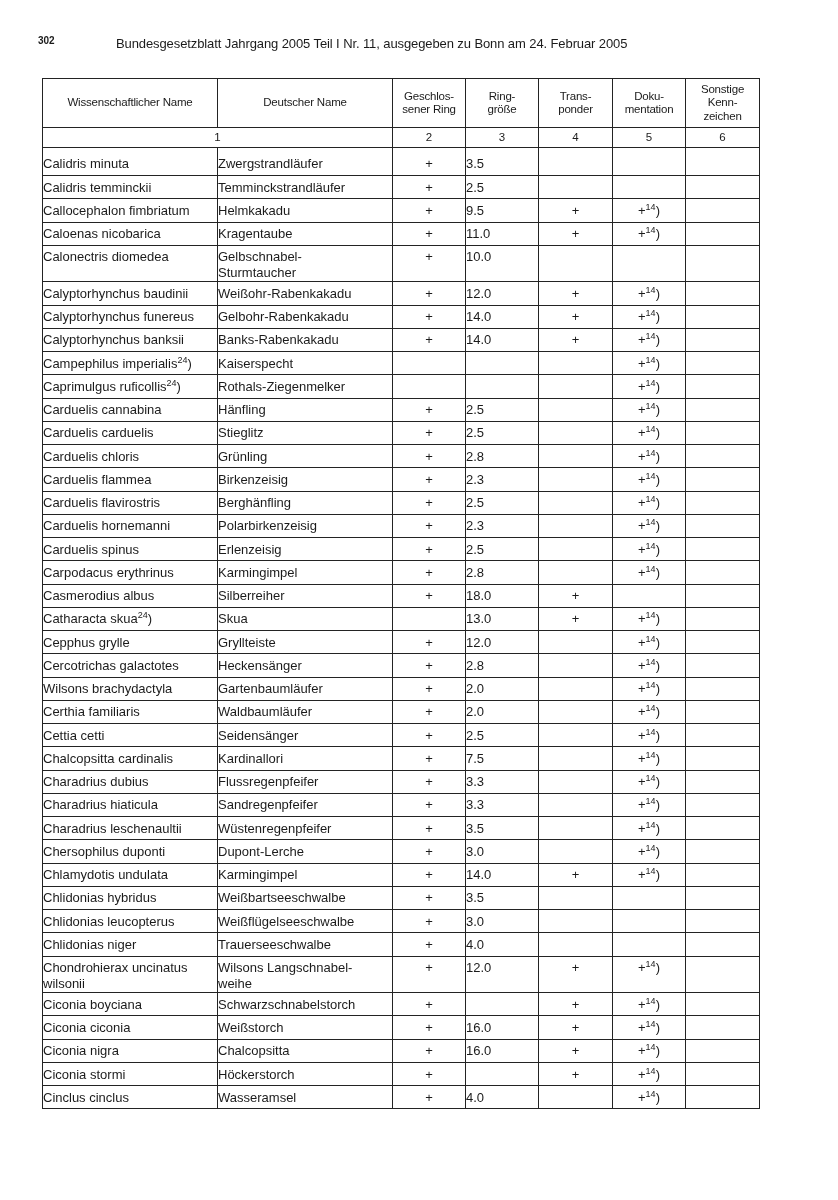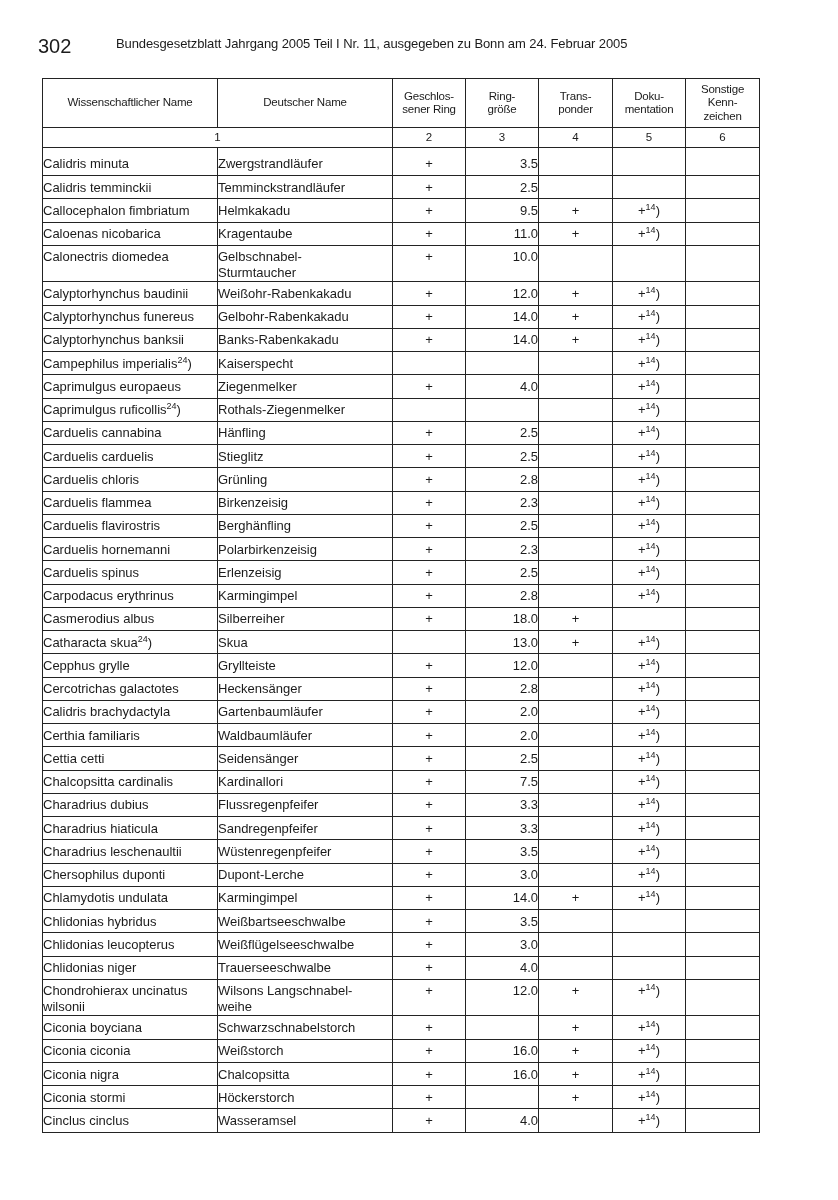--- a/index.html
+++ b/index.html
@@ -3,21 +3,21 @@
   <meta charset="utf-8">
   <style>
     html, body { margin: 0; padding: 0; }
     body {
       width: 838px; height: 1200px; background: #ffffff; position: relative;
       overflow: hidden; color: #1b1b1b;
       font-family: "Liberation Sans", sans-serif;
     }
     .page-num {
       position: absolute; left: 38px; top: 35.5px;
-      font-size: 20px; font-weight: normal; line-height: 1;
+      font-size: 10px; font-weight: bold; line-height: 1;
     }
     .running-head {
       position: absolute; left: 116px; top: 36.5px;
       font-size: 13px; line-height: 1; white-space: nowrap; letter-spacing: -0.1px;
     }
     table.species {
       position: absolute; left: 42px; top: 78px; width: 717px;
       border-collapse: collapse; table-layout: fixed;
       border: 1.4px solid #1a1a1a;
     }
@@ -36,21 +36,21 @@
     table.species tbody tr { height: 23.25px; }
     table.species tbody tr.tall { height: 27px; }
     table.species tbody tr.first { height: 28px; padding-left: 20px; }
     table.species tbody td {
       font-size: 13px; line-height: 16px; vertical-align: top;
       padding-top: 3.6px; white-space: pre-line;
     }
     table.species tbody tr.first td { padding-top: 8px; }
     td.c-sci, td.c-de { padding-left: 6px; padding-right: 4px; text-align: left; }
     td.c-ring, td.c-tr, td.c-other { text-align: center; }
-    td.c-size { text-align: right; padding-right: 22px; }
+    td.c-size { text-align: left; padding-right: 22px; }
     td.c-doku { text-align: center; padding-left: 13px; }
     sup.fn { font-size: 9px; vertical-align: 5px; line-height: 0; margin-top: 11px; }
   </style>
 </head>
 <body>
 
 <div class="page-num">302</div>
 <div class="running-head">Bundesgesetzblatt Jahrgang 2005 Teil I Nr. 11, ausgegeben zu Bonn am 24. Februar 2005</div>
 
 <table class="species">
@@ -165,29 +165,20 @@
       <tr>
         <td class="c-sci"><span>Campephilus imperialis</span><sup class="fn">24</sup><span>)</span></td>
         <td class="c-de"><span>Kaiserspecht</span></td>
         <td class="c-ring"><span></span></td>
         <td class="c-size"><span></span></td>
         <td class="c-tr"><span></span></td>
         <td class="c-doku"><span>+</span><sup class="fn">14</sup><span>)</span></td>
         <td class="c-other"><span></span></td>
       </tr>
       <tr>
-        <td class="c-sci"><span>Caprimulgus europaeus</span></td>
-        <td class="c-de"><span>Ziegenmelker</span></td>
-        <td class="c-ring"><span>+</span></td>
-        <td class="c-size"><span>4.0</span></td>
-        <td class="c-tr"><span></span></td>
-        <td class="c-doku"><span>+</span><sup class="fn">14</sup><span>)</span></td>
-        <td class="c-other"><span></span></td>
-      </tr>
-      <tr>
         <td class="c-sci"><span>Caprimulgus ruficollis</span><sup class="fn">24</sup><span>)</span></td>
         <td class="c-de"><span>Rothals-Ziegenmelker</span></td>
         <td class="c-ring"><span></span></td>
         <td class="c-size"><span></span></td>
         <td class="c-tr"><span></span></td>
         <td class="c-doku"><span>+</span><sup class="fn">14</sup><span>)</span></td>
         <td class="c-other"><span></span></td>
       </tr>
       <tr>
         <td class="c-sci"><span>Carduelis cannabina</span></td>
@@ -291,21 +282,21 @@
       <tr>
         <td class="c-sci"><span>Cercotrichas galactotes</span></td>
         <td class="c-de"><span>Heckensänger</span></td>
         <td class="c-ring"><span>+</span></td>
         <td class="c-size"><span>2.8</span></td>
         <td class="c-tr"><span></span></td>
         <td class="c-doku"><span>+</span><sup class="fn">14</sup><span>)</span></td>
         <td class="c-other"><span></span></td>
       </tr>
       <tr>
-        <td class="c-sci"><span>Calidris brachydactyla</span></td>
+        <td class="c-sci"><span>Wilsons brachydactyla</span></td>
         <td class="c-de"><span>Gartenbaumläufer</span></td>
         <td class="c-ring"><span>+</span></td>
         <td class="c-size"><span>2.0</span></td>
         <td class="c-tr"><span></span></td>
         <td class="c-doku"><span>+</span><sup class="fn">14</sup><span>)</span></td>
         <td class="c-other"><span></span></td>
       </tr>
       <tr>
         <td class="c-sci"><span>Certhia familiaris</span></td>
         <td class="c-de"><span>Waldbaumläufer</span></td>

